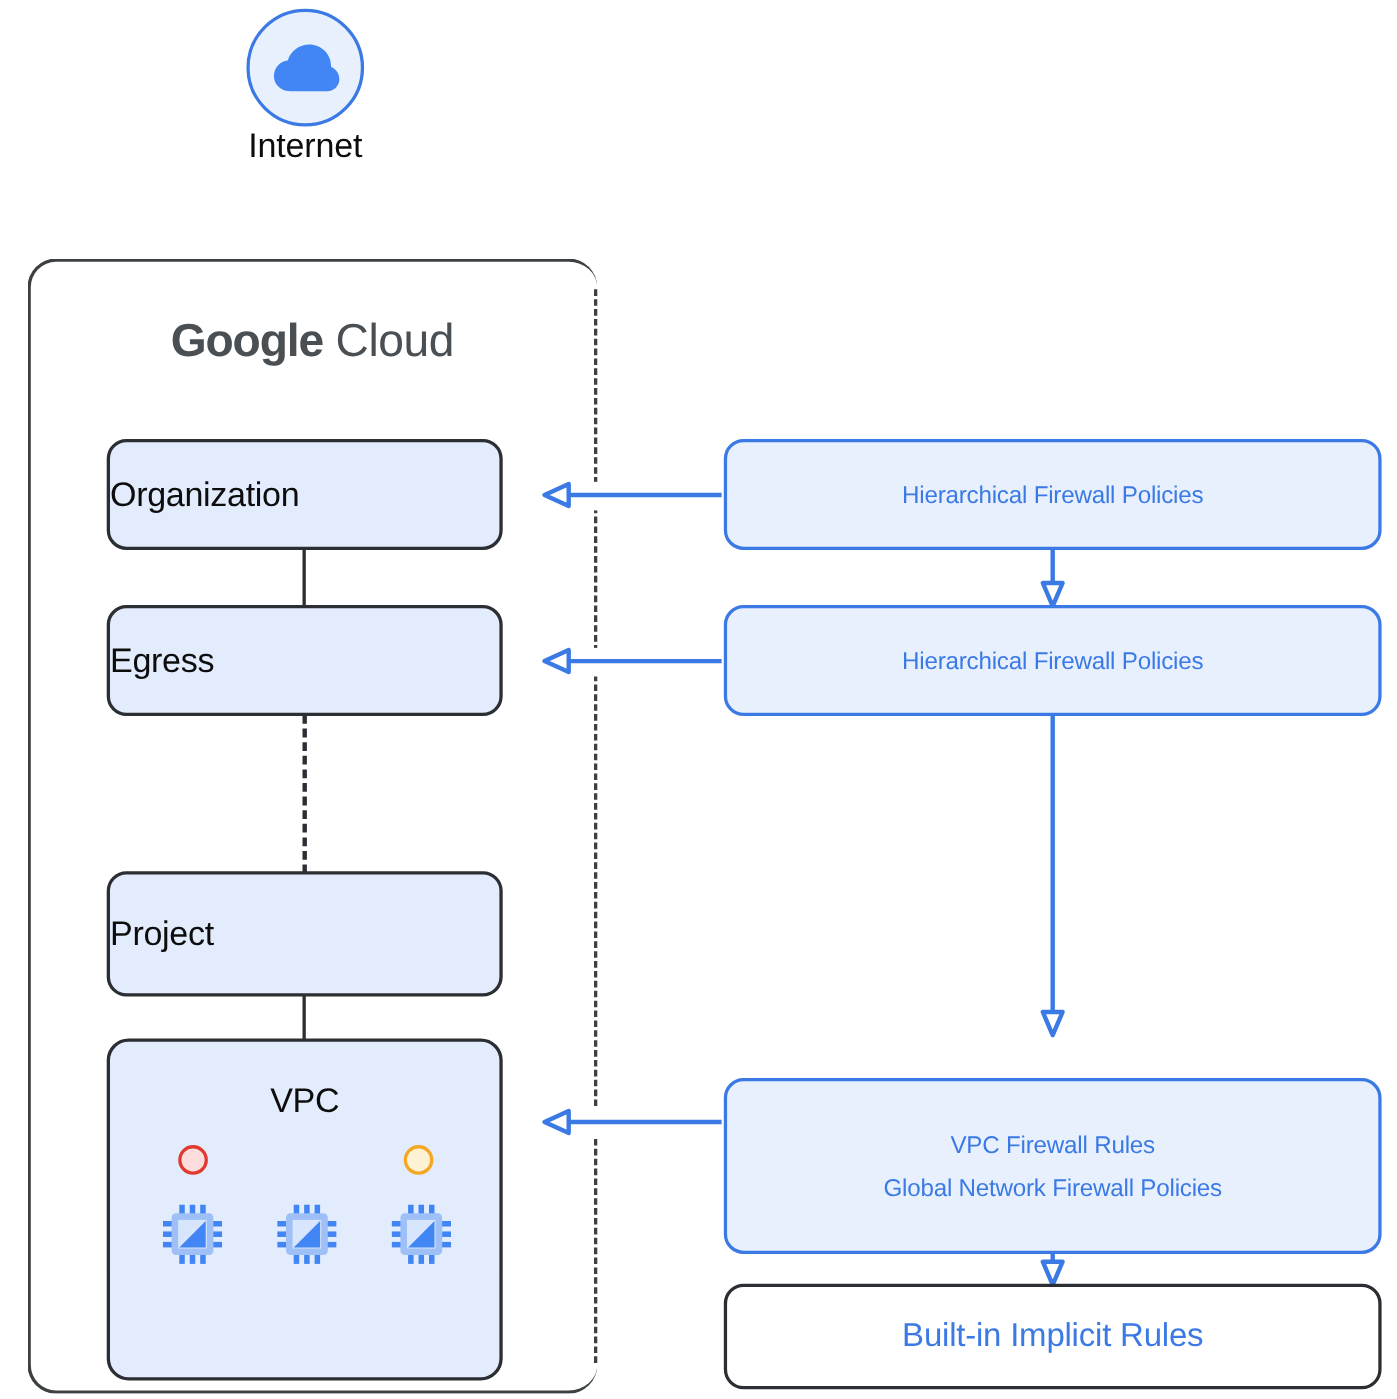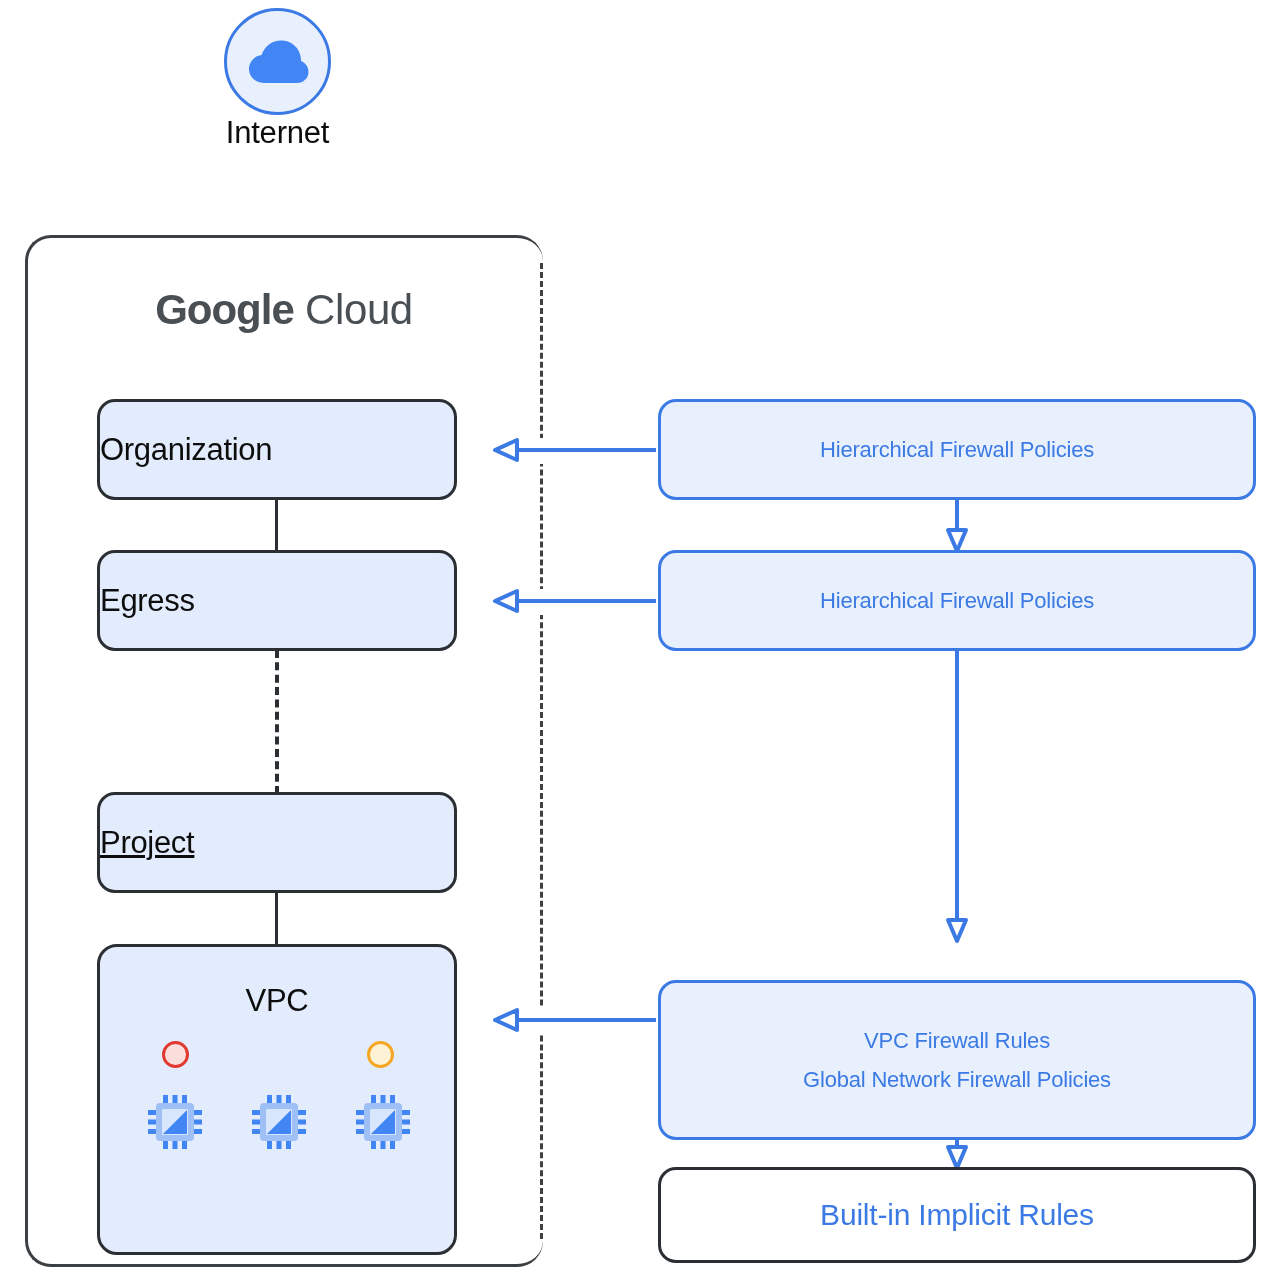--- a/index.html
+++ b/index.html
@@ -99,21 +99,21 @@
     border-radius: 18px;
     box-sizing: border-box;
     display: flex;
     align-items: center;
     color: #0d0d0d;
     font-size: 31px;
     letter-spacing: -0.3px;
   }
   #box-organization { left: 97px; top: 399px;  width: 360px; height: 101px; }
   #box-folder       { left: 97px; top: 550px;  width: 360px; height: 101px; }
-  #box-project      { left: 97px; top: 792px;  width: 360px; height: 101px; text-decoration: underline; }
+  #box-project      { left: 97px; top: 792px;  width: 360px; height: 114px; }
 
   #box-vpc {
     position: absolute;
     left: 97px; top: 944px; width: 360px; height: 311px;
     background: #e3ecfd;
     border: 3px solid #2b2f33;
     border-radius: 20px;
     box-sizing: border-box;
     padding-left: 20px;
   }

